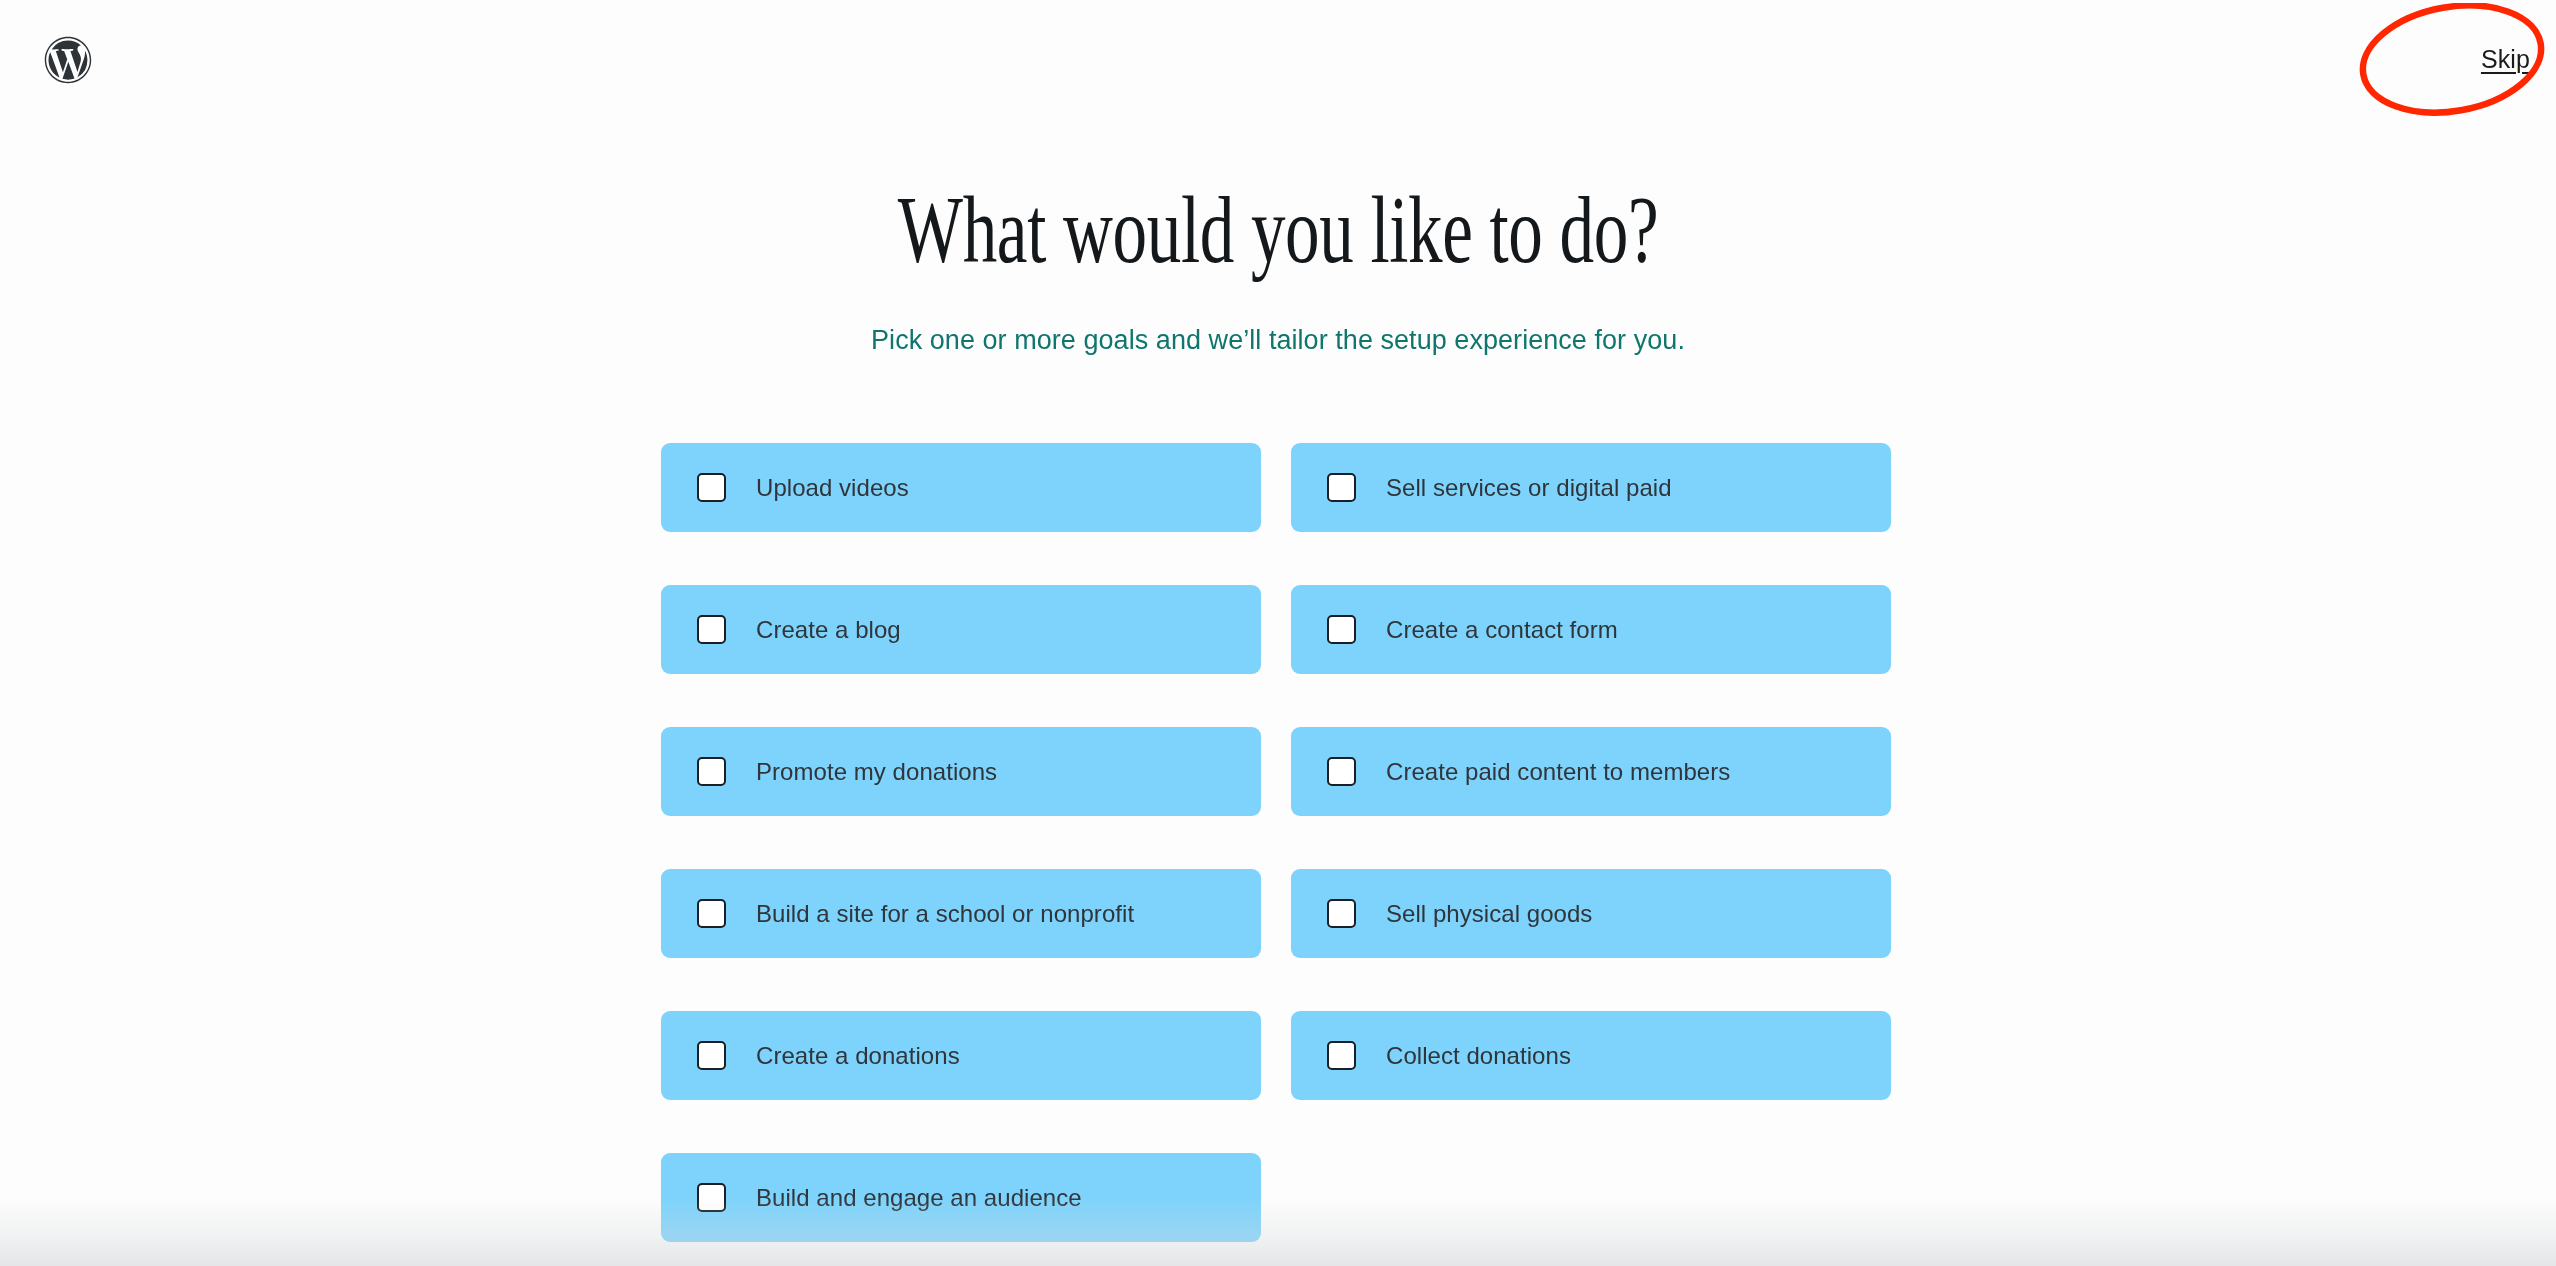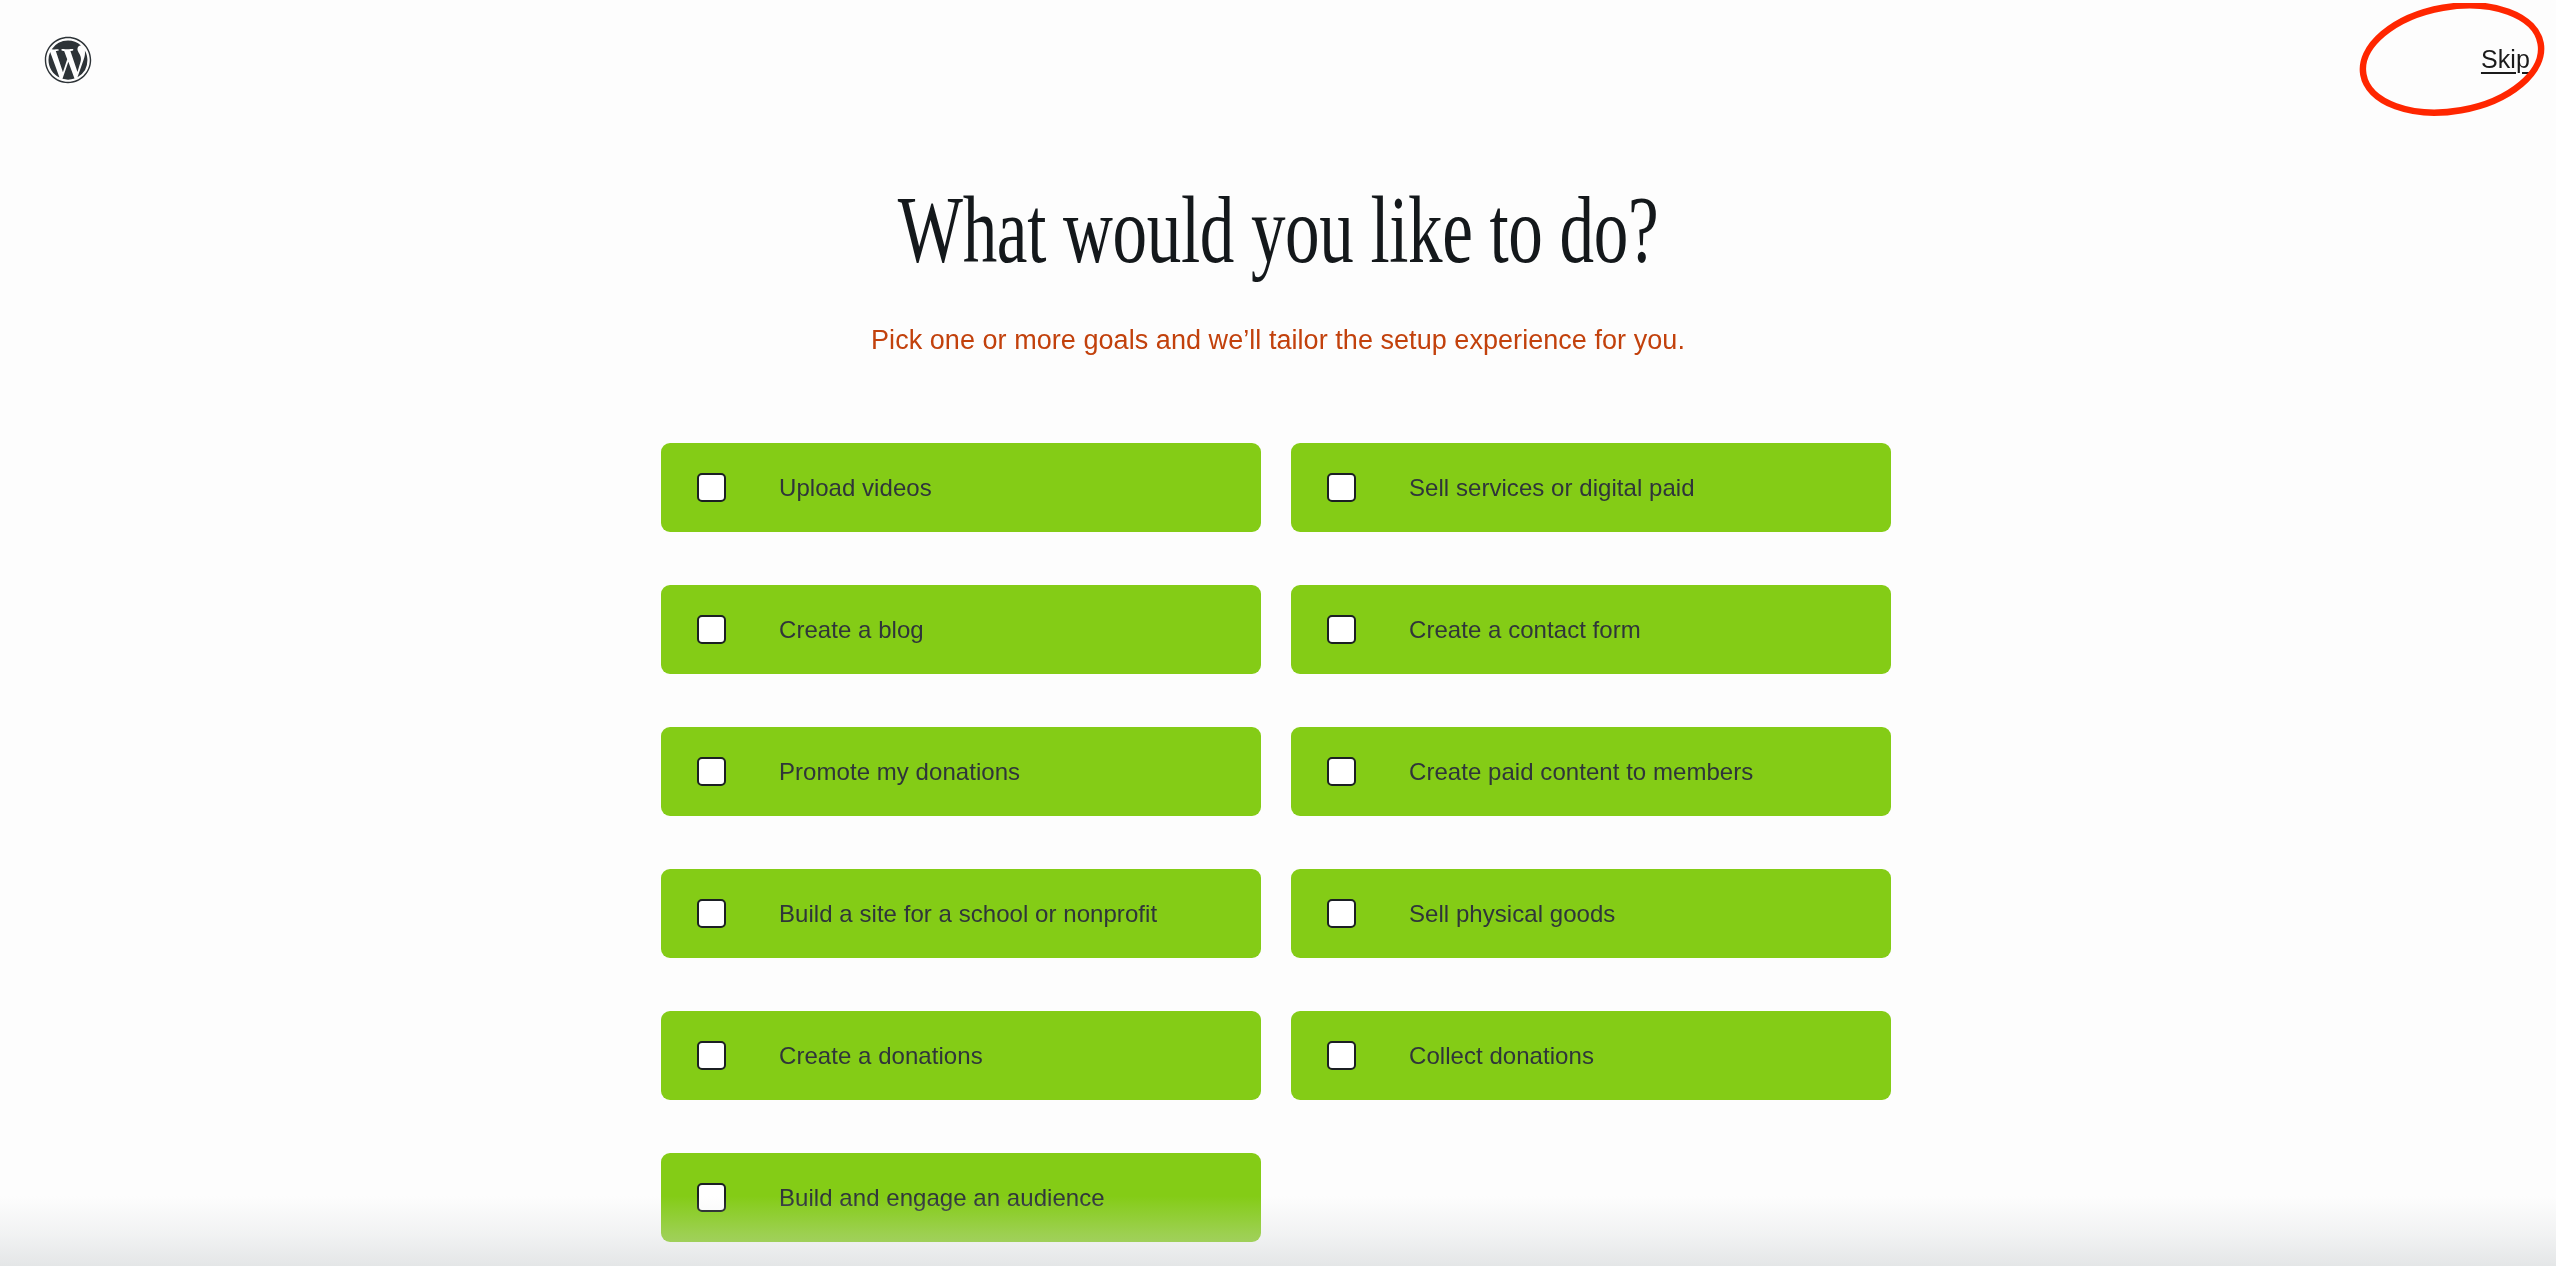--- a/index.html
+++ b/index.html
@@ -87,49 +87,48 @@
 
   .subhead {
     position: absolute;
     top: 320px;
     left: 0;
     width: 2556px;
     text-align: center;
     font-size: 27px;
     line-height: 40px;
     font-weight: 400;
-    color: #c2410c;
+    color: #0f766e;
     letter-spacing: 0.05px;
   }
 
   
   .goals-wrap {
     position: absolute;
     top: 443px;
     left: 661px;
     width: 1230px;
   }
 
   .goals-grid {
     display: grid;
     grid-template-columns: 600px 600px;
     column-gap: 30px;
     row-gap: 53px;
   }
 
   .goal-card {
     height: 89px;
-    background: #84cc16;
+    background: #7dd3fc;
     border-radius: 9px;
     display: flex;
     align-items: center;
     padding-left: 36px;
     cursor: pointer;
     position: relative;
-    gap: 23px;
   }
 
   .goal-checkbox {
     width: 29px;
     height: 29px;
     min-width: 29px;
     background: #ffffff;
     border: 2.5px solid #1b1f23;
     border-radius: 5px;
     display: block;

